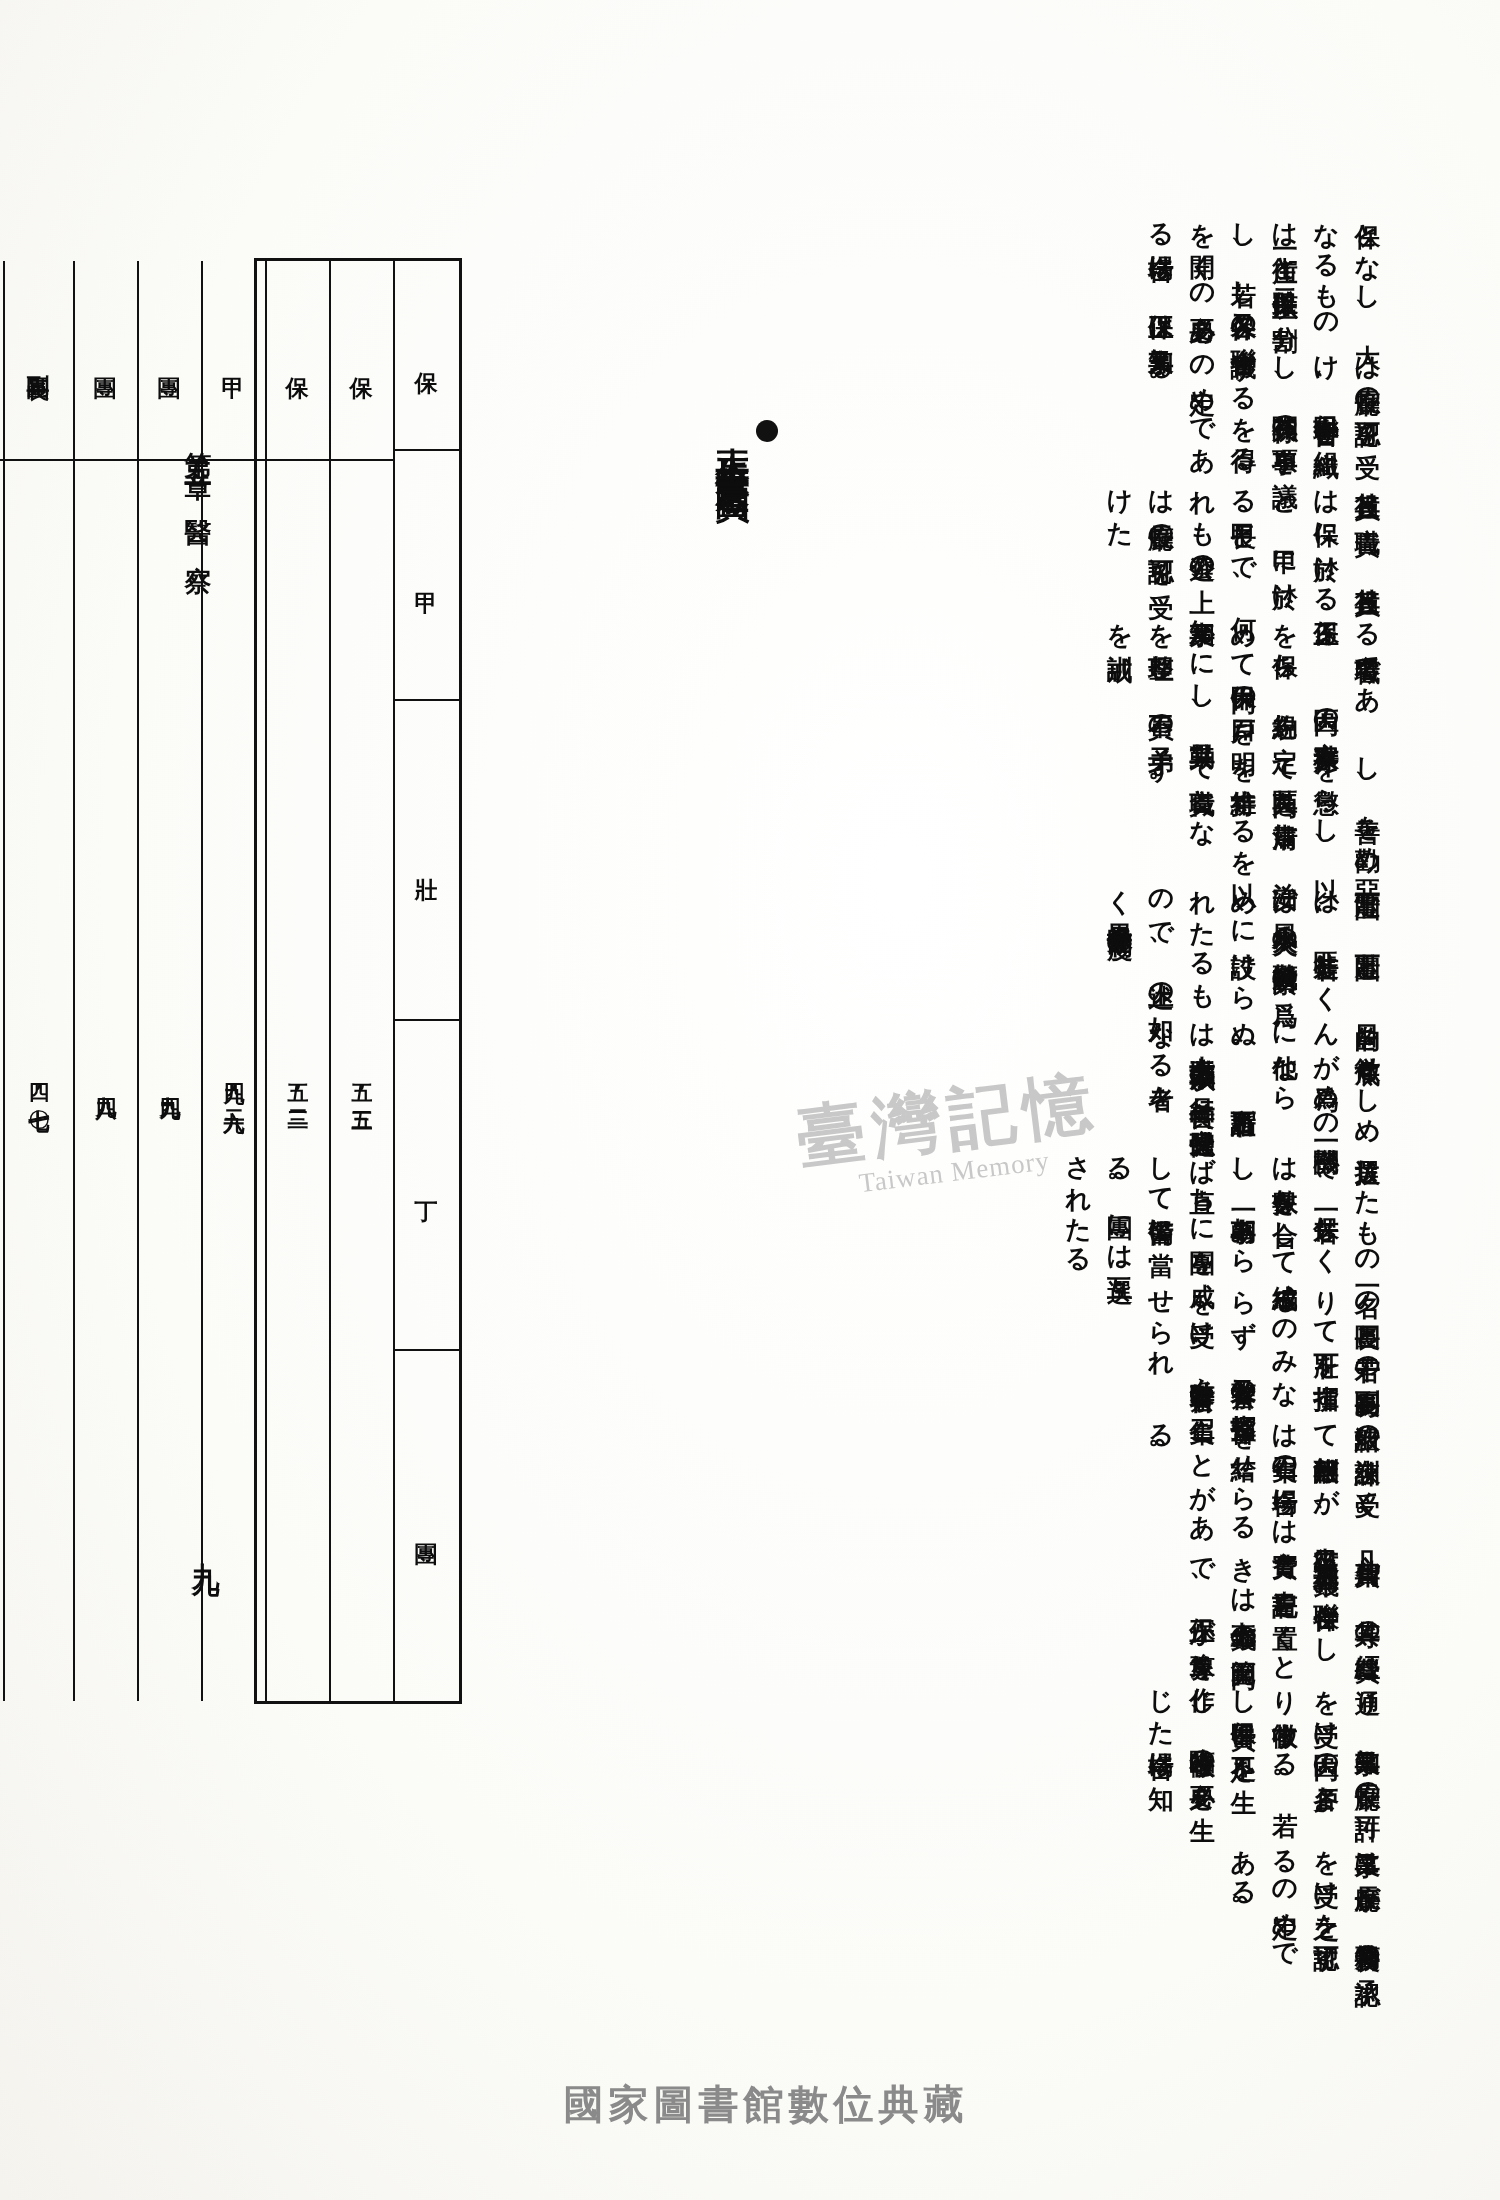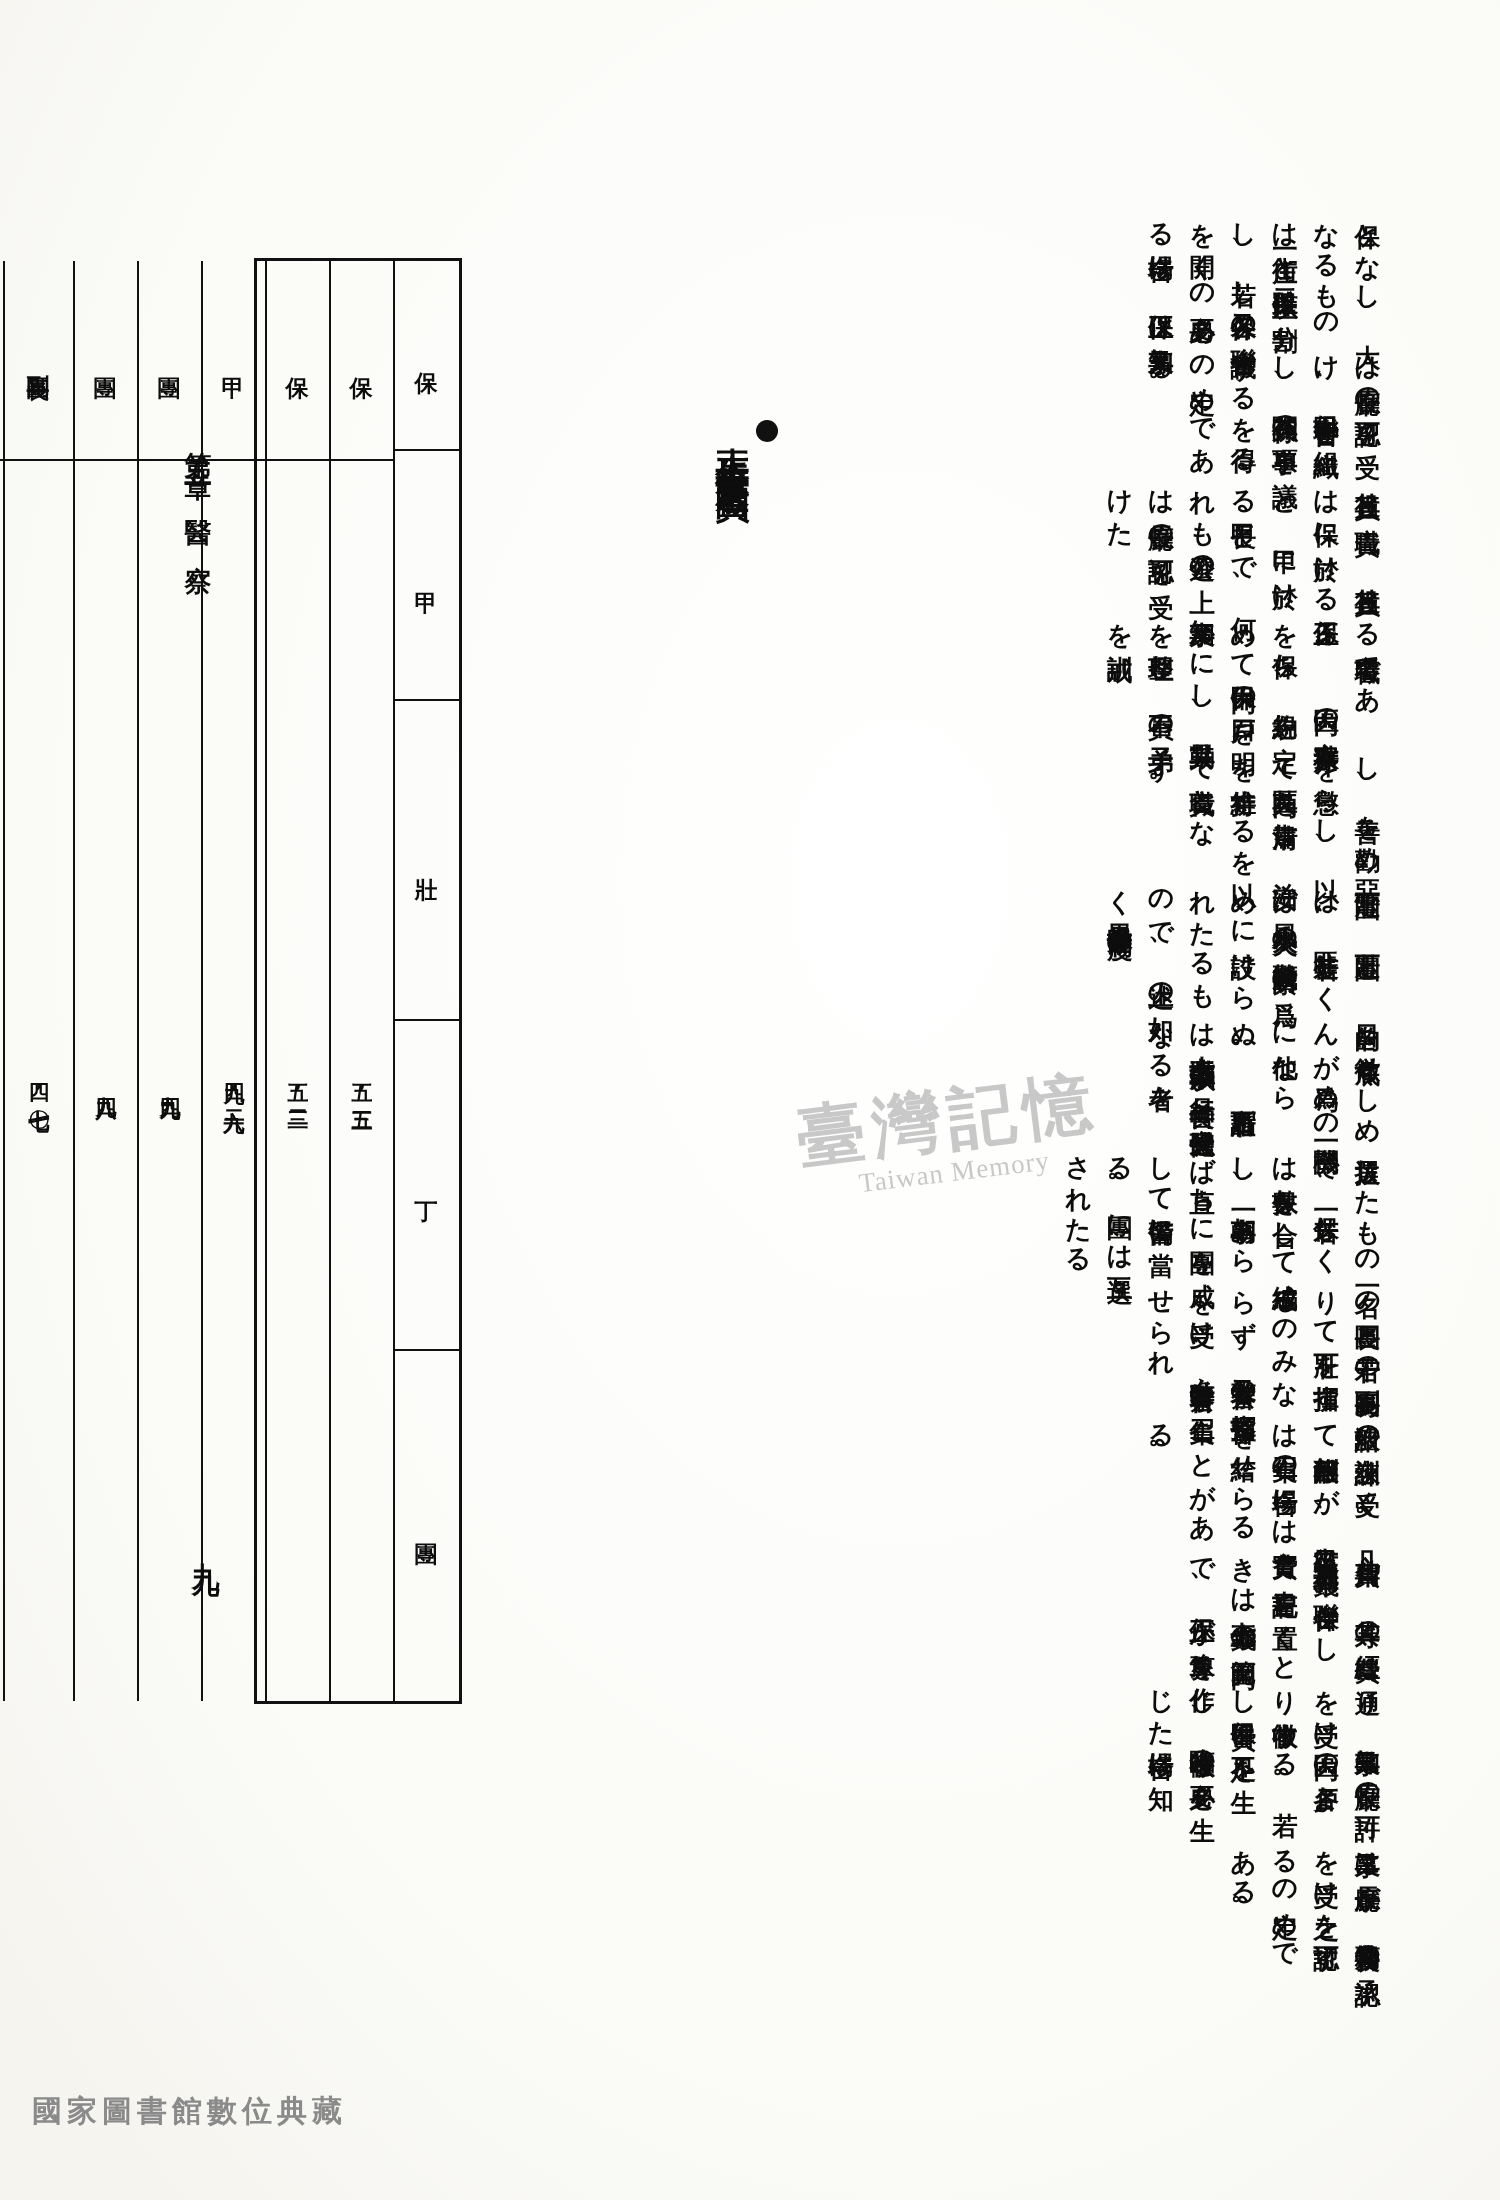--- a/index.html
+++ b/index.html
@@ -178,21 +178,22 @@
     letter-spacing: 1px;
     font-family: "Liberation Serif", serif;
     margin-top: 4px;
   }
 
   #footer-stamp {
     position: absolute;
     left: 0;
     right: 0;
     bottom: 68px;
-    font-size: 30px;
+    text-align: center;
+    font-size: 40px;
     font-weight: 700;
     letter-spacing: 5px;
     color: #8a8a8a;
     padding-left: 32px;
   }
 </style>
 </head>
 <body>
 
 <div id="page-scan">

